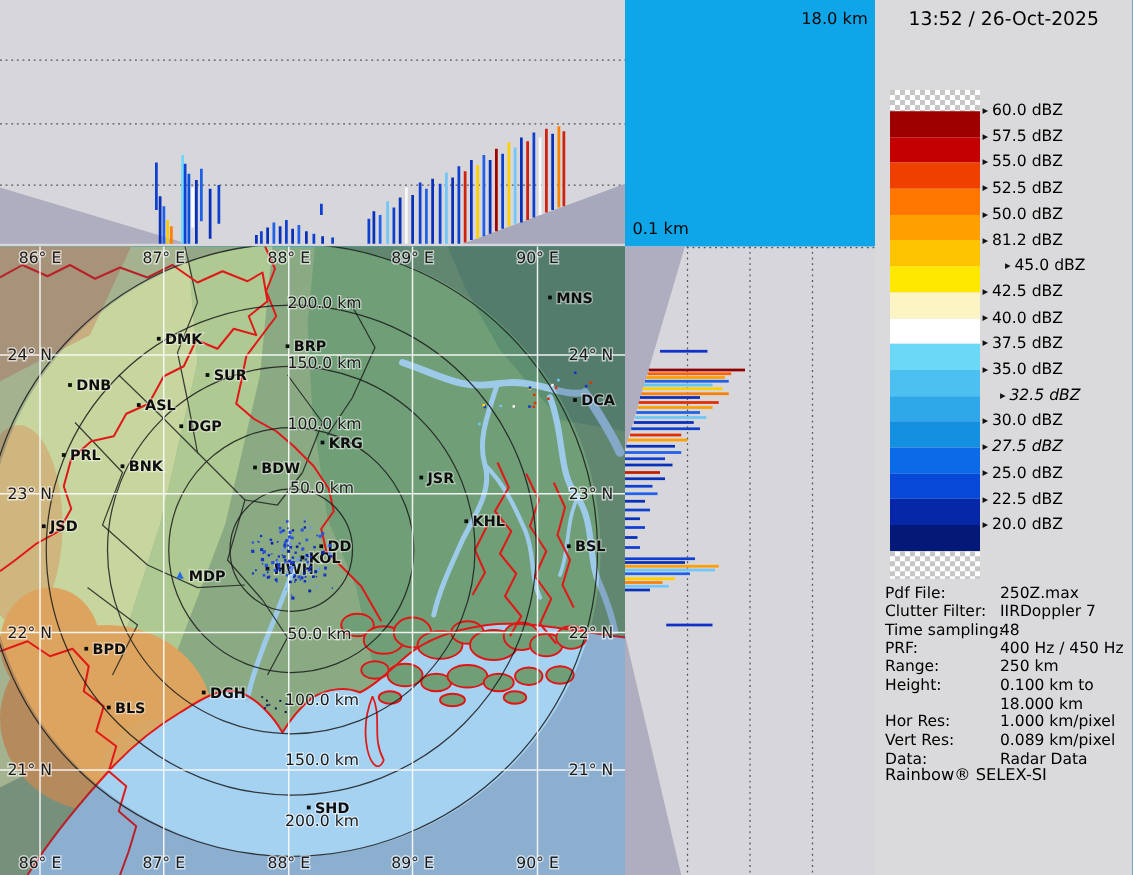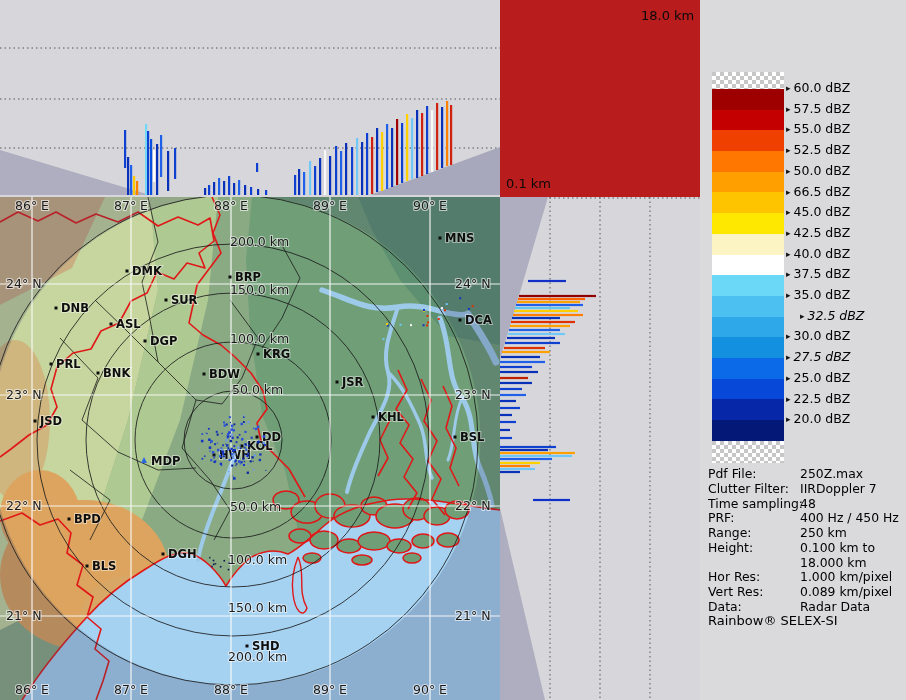--- a/index.html
+++ b/index.html
@@ -1,16 +1,16 @@
 <!DOCTYPE html>
 <html><head>
 <meta charset="utf-8">
 <style>
   html,body{margin:0;padding:0;background:#9a9a9a;}
-  .stage{position:relative;width:906px;height:700px;background:#b91c1c;overflow:hidden;
+  .stage{position:relative;width:906px;height:700px;background:#0ea5e9;overflow:hidden;
          font-family:"DejaVu Sans",sans-serif;}
   .abs{position:absolute;}
   svg{display:block;}
   .scale-label{position:absolute;font-size:13px;color:#0a0a0a;white-space:nowrap;}
   .title-line{text-align:center;font-size:15px;line-height:19px;color:#000;white-space:nowrap;}
   .legend-entry{position:absolute;font-size:12.5px;color:#000;white-space:nowrap;}
   .legend-entry .arr{font-size:9px;margin-right:3px;position:relative;top:-1px;color:#111;}
   .checker{background:repeating-conic-gradient(#ffffff 0% 25%, #c6c6c6 25% 50%);background-size:8px 8px;}
   .info-row{position:absolute;left:8px;font-size:12.4px;color:#000;white-space:nowrap;}
   .info-label{display:inline-block;width:92px;}
@@ -502,20 +502,21 @@
           <rect x="214.67192032001913" y="562.9699755348265" width="1.6" height="1.6" fill="#283848"></rect>
           <rect x="211.18283481895924" y="565.6804542466998" width="1.6" height="1.6" fill="#141c6e"></rect>
           <rect x="228.36446464667097" y="562.4271227419376" width="1.6" height="1.6" fill="#0a1450"></rect>
           <rect x="219.84332394320518" y="565.9312386661768" width="1.6" height="1.6" fill="#0a1450"></rect>
         </g>
     </g>
   </svg>
 
   <div class="abs" style="left:700px;top:0;width:206px;height:700px;background:#dadadc">
     <div class="abs" style="left:0;top:6px;width:206px">
+      <div class="title-line">13:52 / 26-Oct-2025</div>
     </div>
     <div id="legend-bar" class="abs" style="left:12px;top:72px;width:72px">
         <div class="checker" style="height: 17px;"></div>
         <div style="height: 20.7px; background: rgb(158, 0, 0);"></div>
         <div style="height: 20.7px; background: rgb(196, 0, 0);"></div>
         <div style="height: 20.7px; background: rgb(240, 64, 0);"></div>
         <div style="height: 20.7px; background: rgb(255, 118, 0);"></div>
         <div style="height: 20.7px; background: rgb(255, 160, 0);"></div>
         <div style="height: 20.7px; background: rgb(255, 196, 0);"></div>
         <div style="height: 20.7px; background: rgb(255, 232, 0);"></div>
@@ -530,22 +531,22 @@
         <div style="height: 20.7px; background: rgb(6, 40, 168);"></div>
         <div style="height: 21px; background: rgb(4, 24, 120);"></div>
         <div class="checker" style="height: 22px;"></div>
       </div>
     <div id="legend-labels" class="abs" style="left:0;top:0;width:206px;height:684px;pointer-events:none">
         <div class="legend-entry" style="left: 86px; top: 80px;"><span class="arr">▸</span><span>60.0 dBZ</span></div>
         <div class="legend-entry" style="left: 86px; top: 100.7px;"><span class="arr">▸</span><span>57.5 dBZ</span></div>
         <div class="legend-entry" style="left: 86px; top: 121.4px;"><span class="arr">▸</span><span>55.0 dBZ</span></div>
         <div class="legend-entry" style="left: 86px; top: 142.1px;"><span class="arr">▸</span><span>52.5 dBZ</span></div>
         <div class="legend-entry" style="left: 86px; top: 162.8px;"><span class="arr">▸</span><span>50.0 dBZ</span></div>
-        <div class="legend-entry" style="left: 86px; top: 183.5px;"><span class="arr">▸</span><span>66.5 dBZ</span></div>
-        <div class="legend-entry" style="left: 86px; top: 204.2px;"><span class="arr">▸</span><span>45.0 dBZ</span></div>
+        <div class="legend-entry" style="left: 86px; top: 183.5px;"><span class="arr">▸</span><span>81.2 dBZ</span></div>
+        <div class="legend-entry" style="left: 104px; top: 204.2px;"><span class="arr">▸</span><span>45.0 dBZ</span></div>
         <div class="legend-entry" style="left: 86px; top: 224.9px;"><span class="arr">▸</span><span>42.5 dBZ</span></div>
         <div class="legend-entry" style="left: 86px; top: 245.6px;"><span class="arr">▸</span><span>40.0 dBZ</span></div>
         <div class="legend-entry" style="left: 86px; top: 266.3px;"><span class="arr">▸</span><span>37.5 dBZ</span></div>
         <div class="legend-entry" style="left: 86px; top: 287px;"><span class="arr">▸</span><span>35.0 dBZ</span></div>
         <div class="legend-entry" style="left: 100px; top: 307.7px; font-style: italic;"><span class="arr">▸</span><span>32.5 dBZ</span></div>
         <div class="legend-entry" style="left: 86px; top: 328.4px;"><span class="arr">▸</span><span>30.0 dBZ</span></div>
         <div class="legend-entry" style="left: 86px; top: 349.1px; font-style: italic;"><span class="arr">▸</span><span>27.5 dBZ</span></div>
         <div class="legend-entry" style="left: 86px; top: 369.8px;"><span class="arr">▸</span><span>25.0 dBZ</span></div>
         <div class="legend-entry" style="left: 86px; top: 390.5px;"><span class="arr">▸</span><span>22.5 dBZ</span></div>
         <div class="legend-entry" style="left: 86px; top: 411.2px;"><span class="arr">▸</span><span>20.0 dBZ</span></div>

